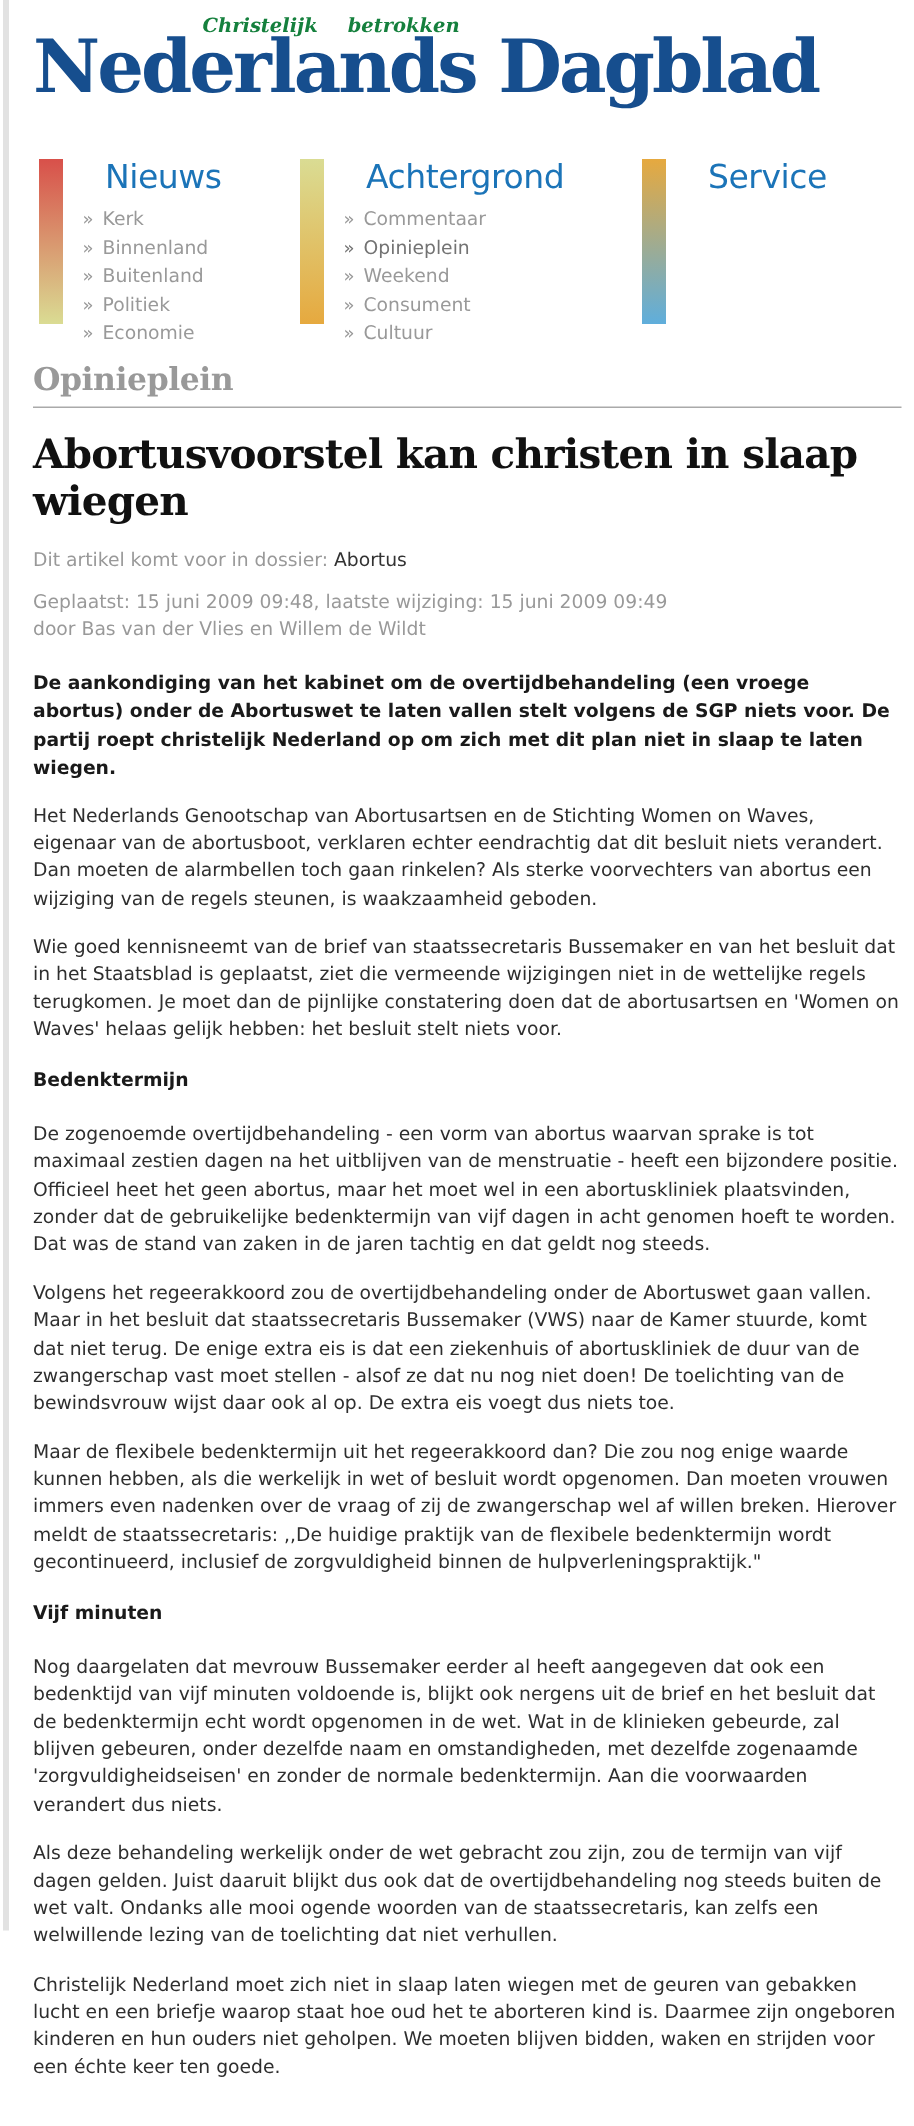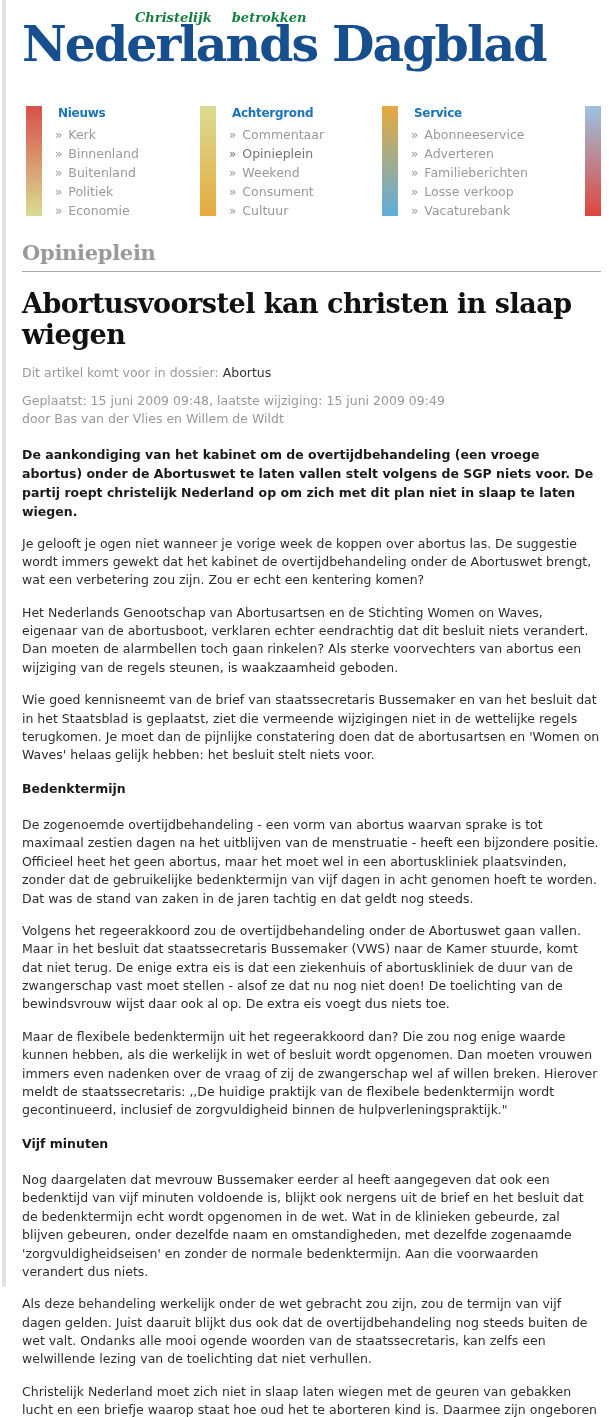--- a/index.html
+++ b/index.html
@@ -21,30 +21,30 @@
   .logo {
     margin:0; padding-top:8px; white-space:nowrap;
     font-family:"DejaVu Serif", serif; font-weight:bold; font-size:49px; line-height:1.0;
     color:#164e8e; letter-spacing:-2px;
   }
 
   
   .nav { display:flex; margin-top:16px; padding-left:4px; height:110px; }
   .nav-col { display:flex; flex:0 0 auto; }
   .nav-col.c1 { width:174px; }
-  .nav-col.c2 { width:182px; }
+  .nav-col.c2 { width:228px; }
   .nav-col.c3 { width:192px; }
   .bar { width:16px; height:110px; flex:0 0 16px; }
   .bar1 { background:linear-gradient(#d8504a, #dadc93); }
   .bar2 { background:linear-gradient(#dadc93, #e6a93f); }
   .bar3 { background:linear-gradient(#e6a93f, #5faedc); }
   .bar4 { width:16px; height:110px; margin-left:auto; background:linear-gradient(#9bc4e2, #e0453c); }
   .col-body { margin-left:13px; }
   .col-body h2 {
-    margin:0 3px 7px; font-size:12px; font-weight:bold; color:#1b74b8; cursor:pointer;
+    margin:0 15px 7px; font-size:22px; font-weight:normal; color:#1b74b8; cursor:pointer;
     letter-spacing:-0.3px;
   }
   .col-body ul { list-style:none; margin:0; padding:0; }
   .col-body li { font-size:12.5px; color:#999; margin-bottom:4px; cursor:pointer; }
   .col-body li .arrow { margin-right:6px; font-size:12px; }
   .col-body li.active { color:#737373; }
 
   
   .section-title {
     margin:24px 0 0; font-family:"DejaVu Serif", serif; font-weight:bold;
@@ -106,27 +106,20 @@
             <li><span class="arrow">»</span><span class="label">Consument</span></li>
             <li><span class="arrow">»</span><span class="label">Cultuur</span></li>
           </ul>
         </div>
       </div>
 
       <div class="nav-col c3">
         <div class="bar bar3"></div>
         <div class="col-body">
           <h2>Service</h2>
-          <ul>
-            <li><span class="arrow">»</span><span class="label">Abonneeservice</span></li>
-            <li><span class="arrow">»</span><span class="label">Adverteren</span></li>
-            <li><span class="arrow">»</span><span class="label">Familieberichten</span></li>
-            <li><span class="arrow">»</span><span class="label">Losse verkoop</span></li>
-            <li><span class="arrow">»</span><span class="label">Vacaturebank</span></li>
-          </ul>
         </div>
       </div>
 
       <div class="bar4"></div>
     </div>
 
     <h2 class="section-title">Opinieplein</h2>
     <hr class="divider">
 
     <h1 class="headline">Abortusvoorstel kan christen in slaap wiegen</h1>
@@ -137,21 +130,20 @@
     </div>
 
     <div class="meta">
       <div>Geplaatst: 15 juni 2009 09:48, laatste wijziging: 15 juni 2009 09:49</div>
       <div>door Bas van der Vlies en Willem de Wildt</div>
     </div>
 
     <p class="intro">De aankondiging van het kabinet om de overtijdbehandeling (een vroege abortus) onder de Abortuswet te laten vallen stelt volgens de SGP niets voor. De partij roept christelijk Nederland op om zich met dit plan niet in slaap te laten wiegen.</p>
 
     <div class="article-body">
-      <p>Je gelooft je ogen niet wanneer je vorige week de koppen over abortus las. De suggestie wordt immers gewekt dat het kabinet de overtijdbehandeling onder de Abortuswet brengt, wat een verbetering zou zijn. Zou er echt een kentering komen?</p>
       <p>Het Nederlands Genootschap van Abortusartsen en de Stichting Women on Waves, eigenaar van de abortusboot, verklaren echter eendrachtig dat dit besluit niets verandert. Dan moeten de alarmbellen toch gaan rinkelen? Als sterke voorvechters van abortus een wijziging van de regels steunen, is waakzaamheid geboden.</p>
       <p>Wie goed kennisneemt van de brief van staatssecretaris Bussemaker en van het besluit dat in het Staatsblad is geplaatst, ziet die vermeende wijzigingen niet in de wettelijke regels terugkomen. Je moet dan de pijnlijke constatering doen dat de abortusartsen en 'Women on Waves' helaas gelijk hebben: het besluit stelt niets voor.</p>
       <h3>Bedenktermijn</h3>
       <p class="tight">De zogenoemde overtijdbehandeling - een vorm van abortus waarvan sprake is tot maximaal zestien dagen na het uitblijven van de menstruatie - heeft een bijzondere positie. Officieel heet het geen abortus, maar het moet wel in een abortuskliniek plaatsvinden, zonder dat de gebruikelijke bedenktermijn van vijf dagen in acht genomen hoeft te worden. Dat was de stand van zaken in de jaren tachtig en dat geldt nog steeds.</p>
       <p>Volgens het regeerakkoord zou de overtijdbehandeling onder de Abortuswet gaan vallen. Maar in het besluit dat staatssecretaris Bussemaker (VWS) naar de Kamer stuurde, komt dat niet terug. De enige extra eis is dat een ziekenhuis of abortuskliniek de duur van de zwangerschap vast moet stellen - alsof ze dat nu nog niet doen! De toelichting van de bewindsvrouw wijst daar ook al op. De extra eis voegt dus niets toe.</p>
       <p>Maar de flexibele bedenktermijn uit het regeerakkoord dan? Die zou nog enige waarde kunnen hebben, als die werkelijk in wet of besluit wordt opgenomen. Dan moeten vrouwen immers even nadenken over de vraag of zij de zwangerschap wel af willen breken. Hierover meldt de staatssecretaris: ,,De huidige praktijk van de flexibele bedenktermijn wordt gecontinueerd, inclusief de zorgvuldigheid binnen de hulpverleningspraktijk."</p>
       <h3>Vijf minuten</h3>
       <p class="tight">Nog daargelaten dat mevrouw Bussemaker eerder al heeft aangegeven dat ook een bedenktijd van vijf minuten voldoende is, blijkt ook nergens uit de brief en het besluit dat de bedenktermijn echt wordt opgenomen in de wet. Wat in de klinieken gebeurde, zal blijven gebeuren, onder dezelfde naam en omstandigheden, met dezelfde zogenaamde 'zorgvuldigheidseisen' en zonder de normale bedenktermijn. Aan die voorwaarden verandert dus niets.</p>
       <p>Als deze behandeling werkelijk onder de wet gebracht zou zijn, zou de termijn van vijf dagen gelden. Juist daaruit blijkt dus ook dat de overtijdbehandeling nog steeds buiten de wet valt. Ondanks alle mooi ogende woorden van de staatssecretaris, kan zelfs een welwillende lezing van de toelichting dat niet verhullen.</p>
       <p>Christelijk Nederland moet zich niet in slaap laten wiegen met de geuren van gebakken lucht en een briefje waarop staat hoe oud het te aborteren kind is. Daarmee zijn ongeboren kinderen en hun ouders niet geholpen. We moeten blijven bidden, waken en strijden voor een échte keer ten goede.</p>

